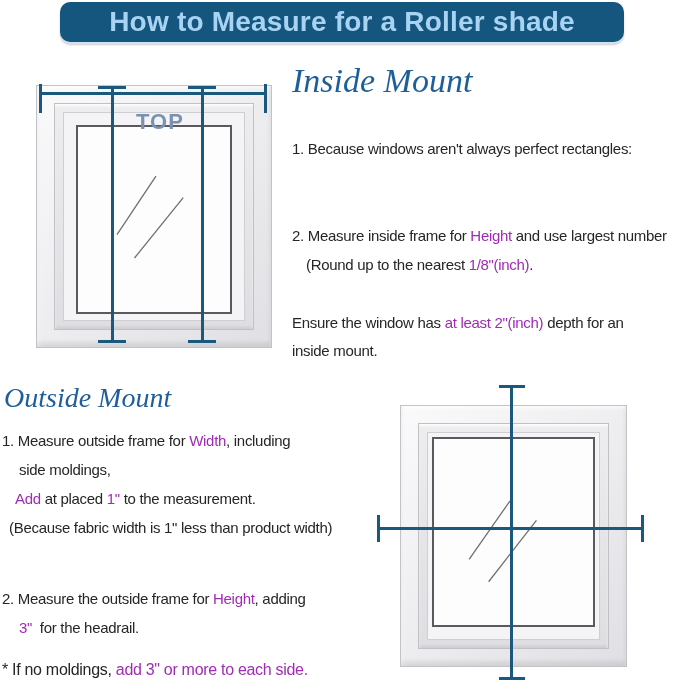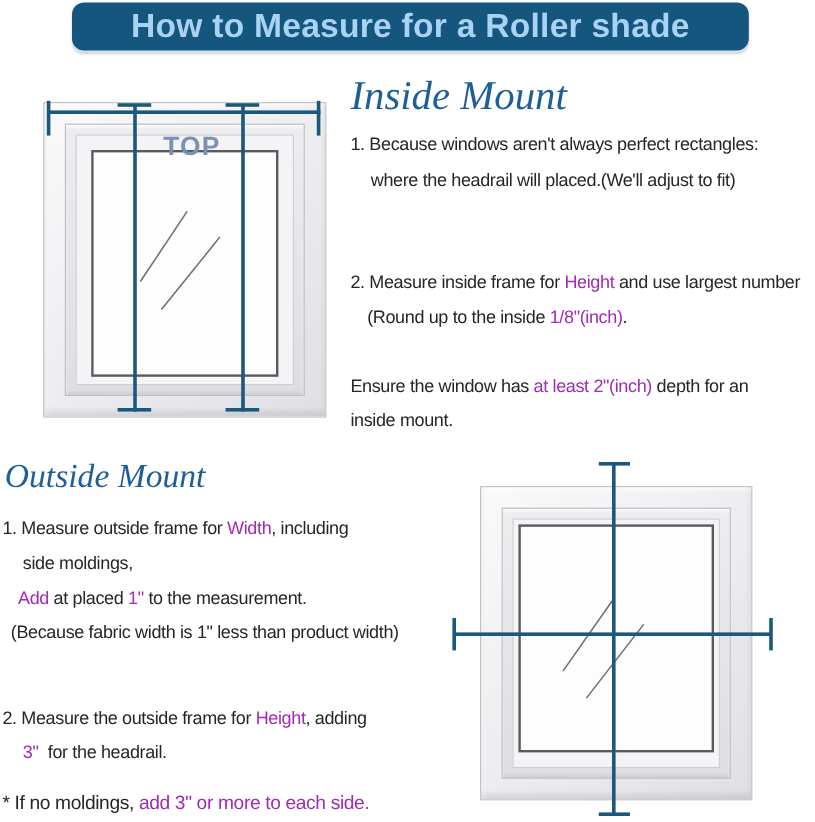--- a/index.html
+++ b/index.html
@@ -84,27 +84,26 @@
   <div class="ml" style="left:111px; top:87px; width:3px; height:256px;"></div>
   <div class="ml" style="left:98px; top:86px; width:28px; height:3px;"></div>
   <div class="ml" style="left:98px; top:340px; width:28px; height:3px;"></div>
   <div class="ml" style="left:201px; top:87px; width:3px; height:256px;"></div>
   <div class="ml" style="left:188px; top:86px; width:28px; height:3px;"></div>
   <div class="ml" style="left:188px; top:340px; width:28px; height:3px;"></div>
 
   <div class="sec-heading" style="left:292px; top:62px; font-size:34px;">Inside Mount</div>
 
   <div class="tblock" style="left:292px; top:106px;">
-    <div class="line" style="line-height:30px;"><span>1. Because windows aren't always perfect rectangles:</span></div>
-    <div class="line" style="line-height:30px; padding-left:17px;"><span>where the headrail will placed.(We'll adjust to fit)</span></div>
+    <div class="line" style="line-height:30px;margin-top:28px;"><span>1. Because windows aren't always perfect rectangles:</span></div>
   </div>
 
   <div class="tblock" style="left:292px; top:221px;">
     <div class="line" style="line-height:29px;"><span>2. Measure inside frame for </span><span class="hl">Height</span><span> and use largest number</span></div>
-    <div class="line" style="line-height:29px; padding-left:14px;"><span>(Round up to the inside </span><span class="hl">1/8"(inch)</span><span>.</span></div>
+    <div class="line" style="line-height:29px; padding-left:14px;"><span>(Round up to the nearest </span><span class="hl">1/8"(inch)</span><span>.</span></div>
   </div>
 
   <div class="tblock" style="left:292px; top:309px;">
     <div class="line" style="line-height:28px;"><span>Ensure the window has </span><span class="hl">at least 2"(inch)</span><span> depth for an</span></div>
     <div class="line" style="line-height:28px;"><span>inside mount.</span></div>
   </div>
 
   <div class="sec-heading" style="left:4px; top:382px; font-size:28px;">Outside Mount</div>
 
   <div class="tblock" style="left:2px; top:426px;">

